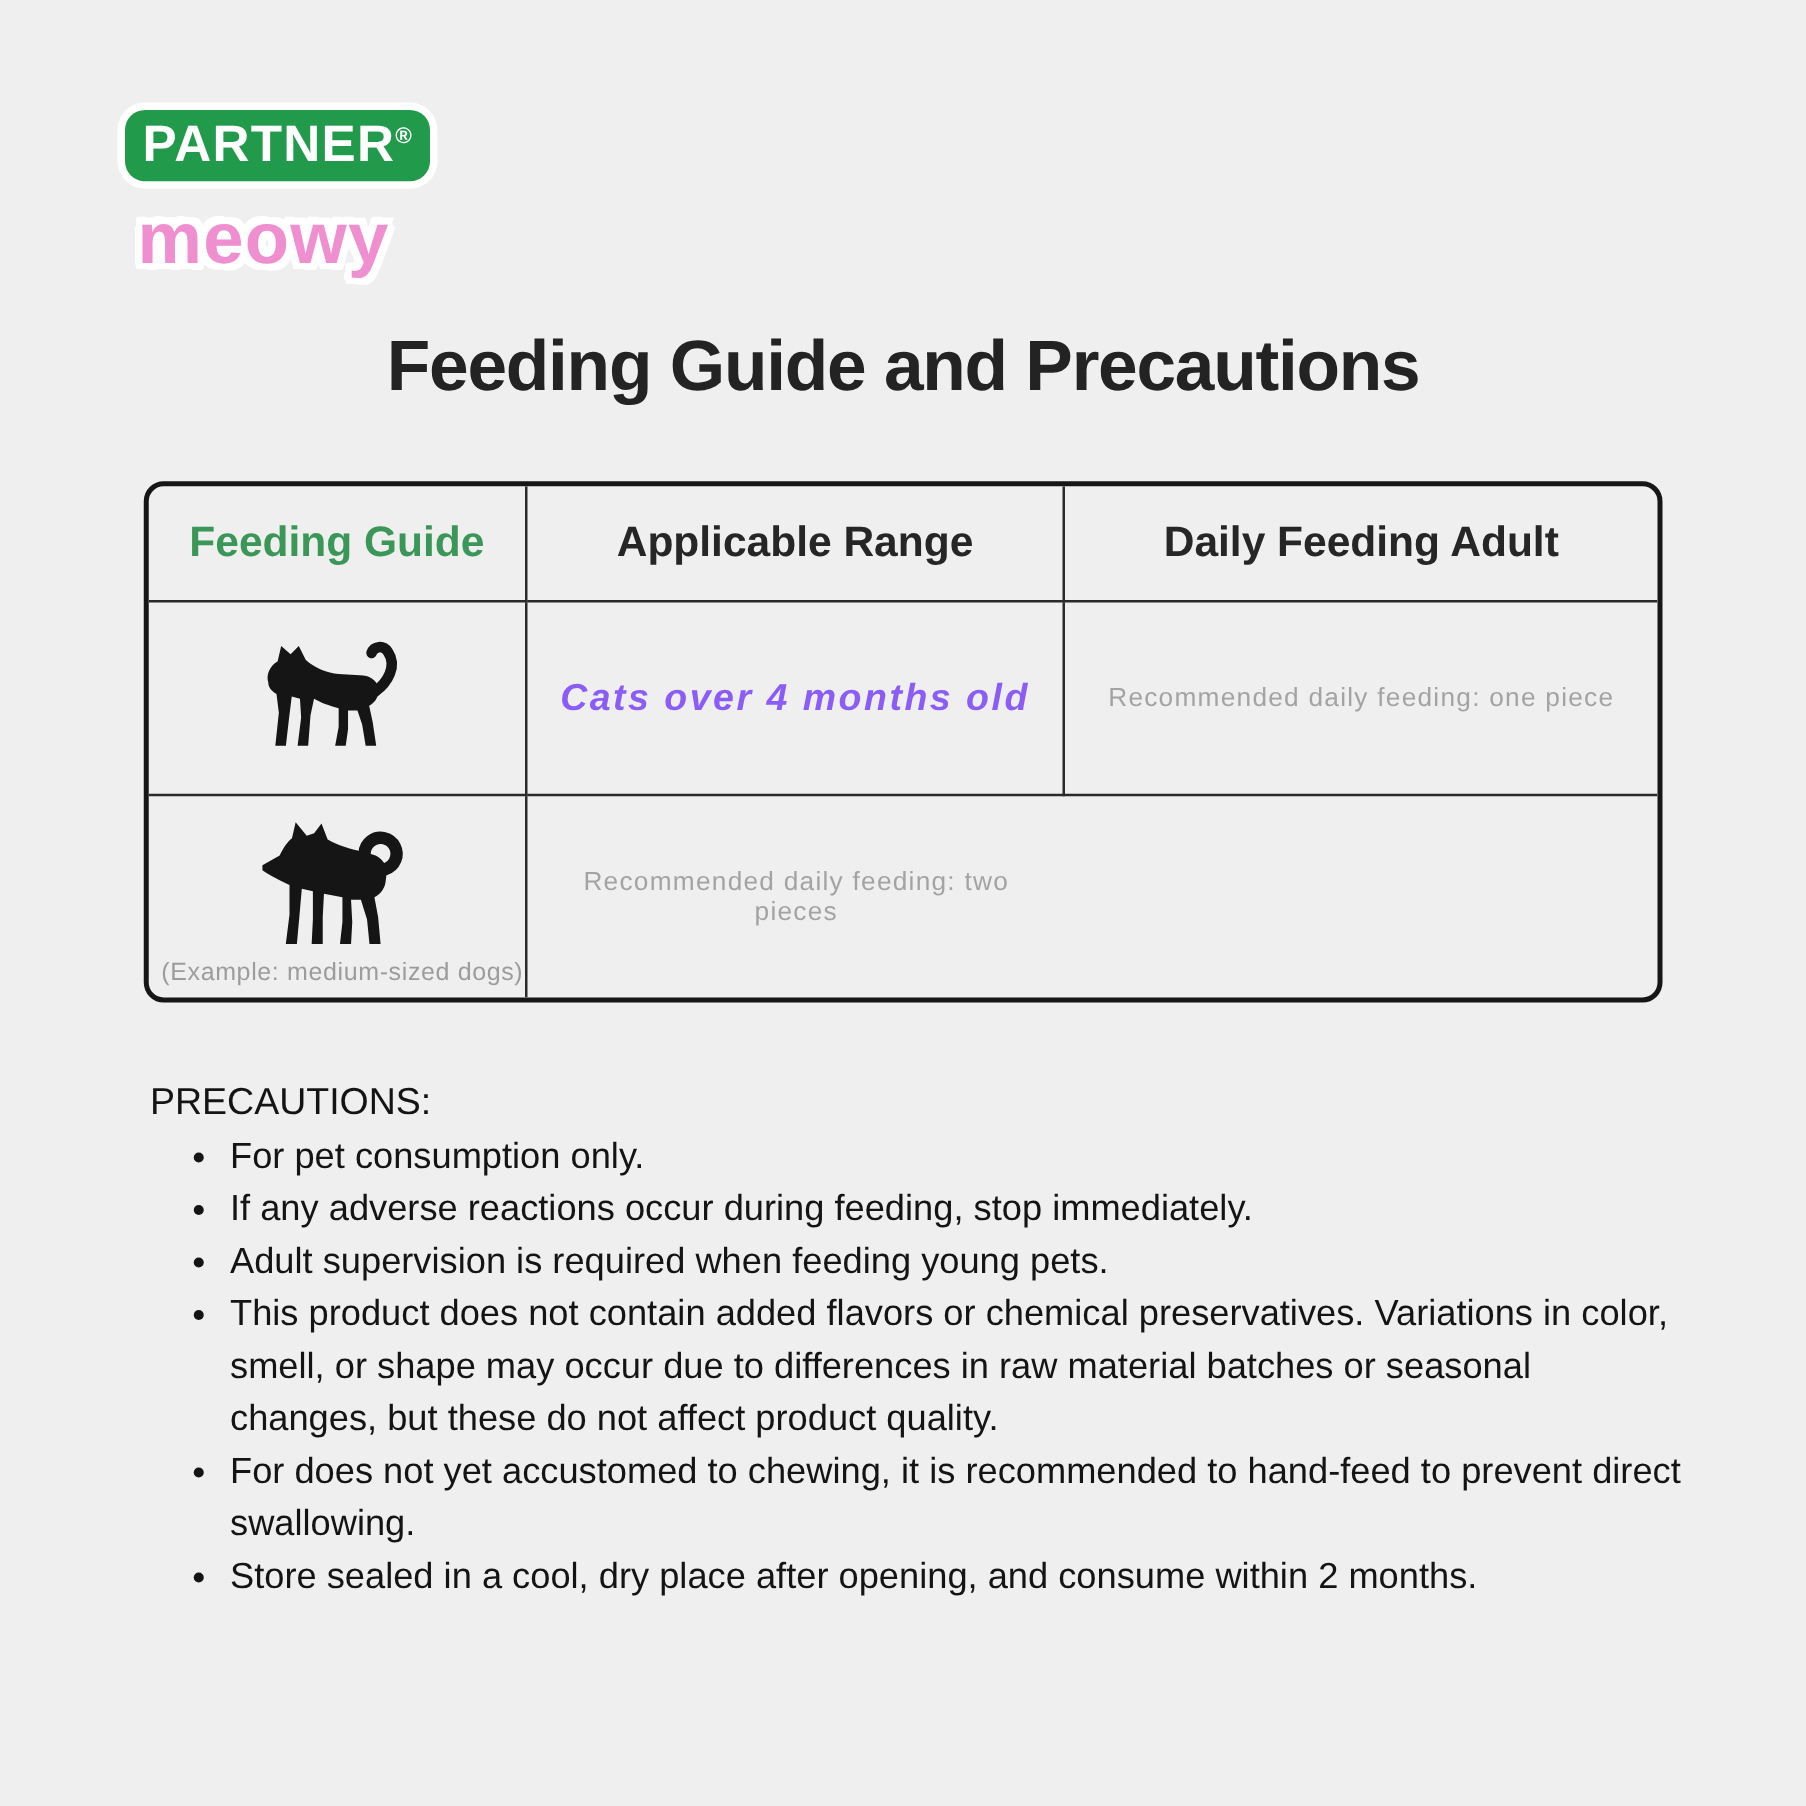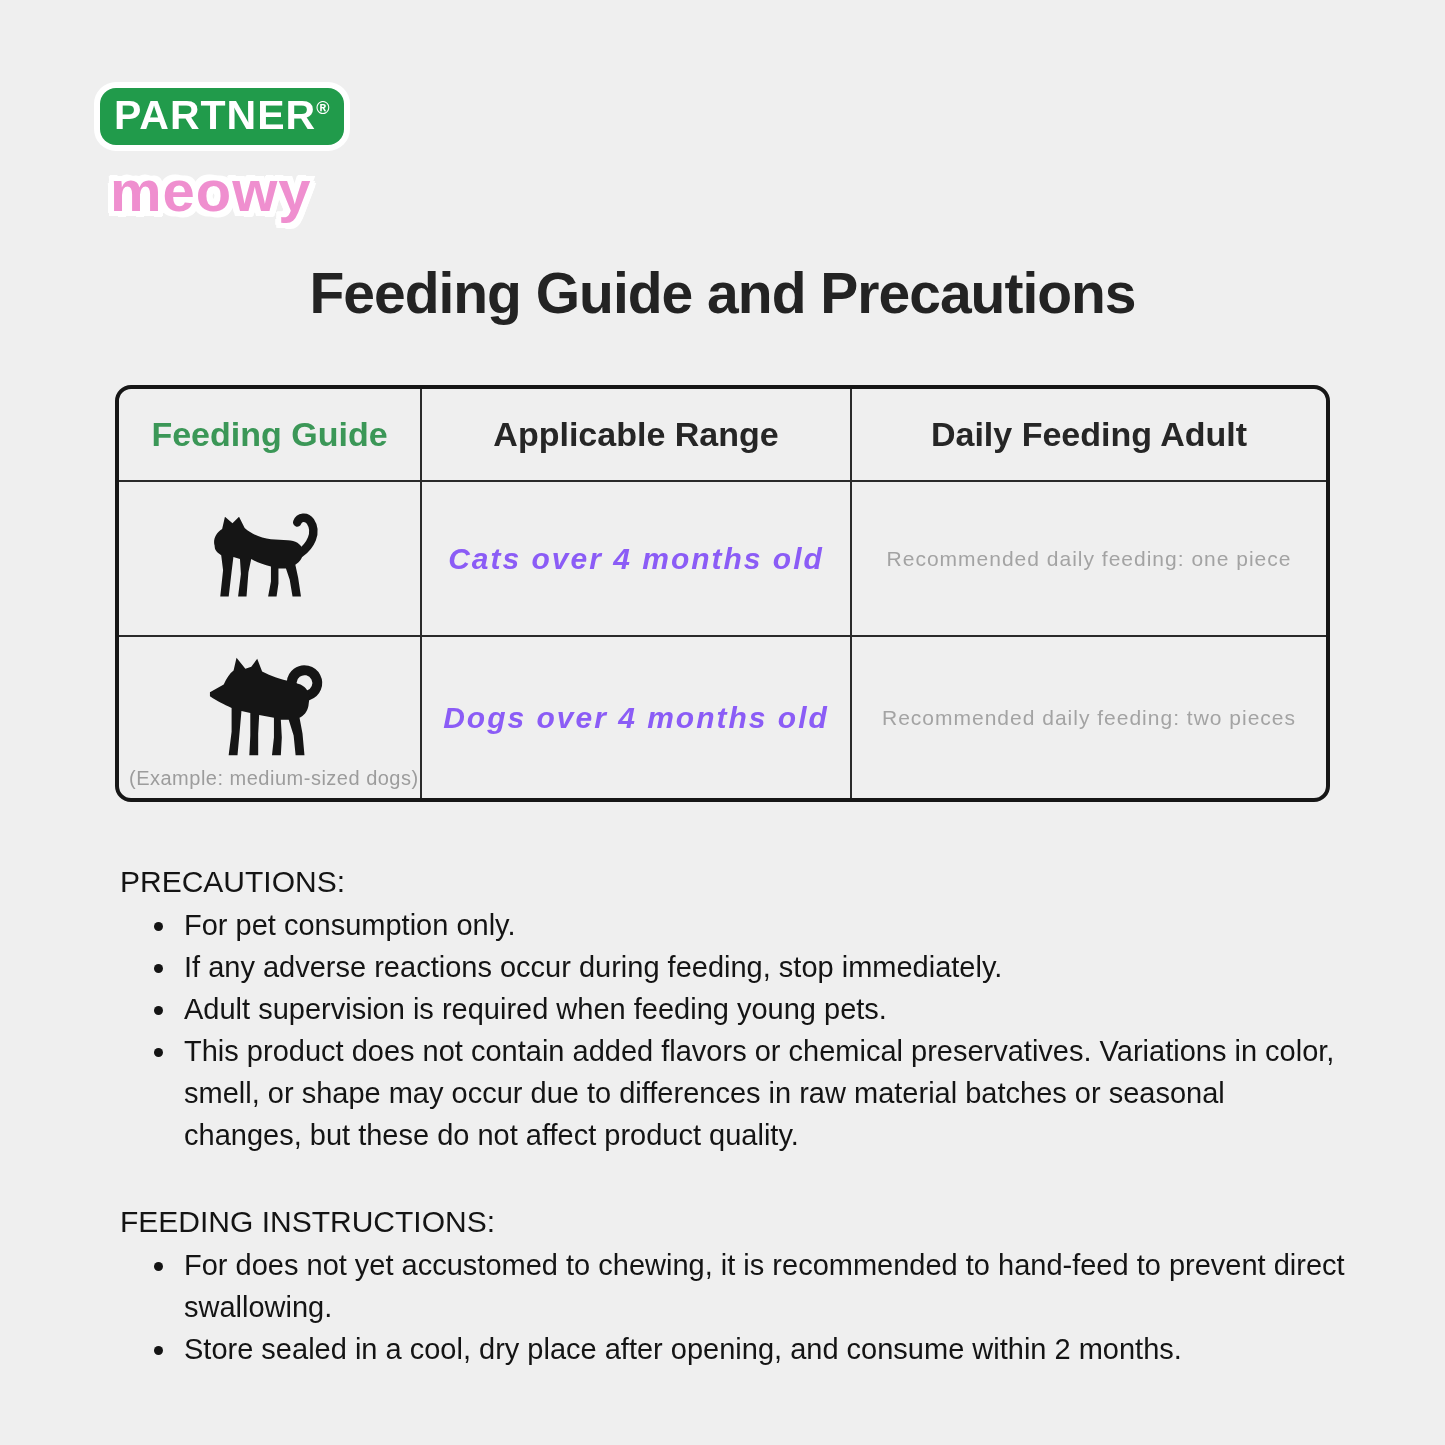--- a/index.html
+++ b/index.html
@@ -170,38 +170,34 @@
           L76,66 L77,84 L76,102 L67,102 L69,84 L69,64
           L54,61
           L53,80 L53,102 L44,102 L45,82 L45,59
           L36,57
           L34,80 L32,102 L23,102 L26,78 L26,54
           C18,50 10,46 7,44
           L4,42 Z" fill="#151515"></path>
       </svg>
       <span class="animal-caption">(Example: medium-sized dogs)</span>
     </div>
-    <div class="cell b-right">
-      <span class="range-text">Dogs over 4 months old</span>
-    </div>
     <div class="cell">
       <span class="amount-text">Recommended daily feeding: two pieces</span>
     </div>
   </div>
 
   <div class="sections">
 
     <h2 class="section-heading">PRECAUTIONS:</h2>
     <ul class="bullets">
       <li>For pet consumption only.</li>
       <li>If any adverse reactions occur during feeding, stop immediately.</li>
       <li>Adult supervision is required when feeding young pets.</li>
       <li>This product does not contain added flavors or chemical preservatives. Variations in color, smell, or shape may occur due to differences in raw material batches or seasonal changes, but these do not affect product quality.</li>
     </ul>
 
-    <h2 class="section-heading second">FEEDING INSTRUCTIONS:</h2>
     <ul class="bullets">
       <li>For does not yet accustomed to chewing, it is recommended to hand-feed to prevent direct swallowing.</li>
       <li>Store sealed in a cool, dry place after opening, and consume within 2 months.</li>
     </ul>
 
   </div>
 </div>
 
 </body></html>

